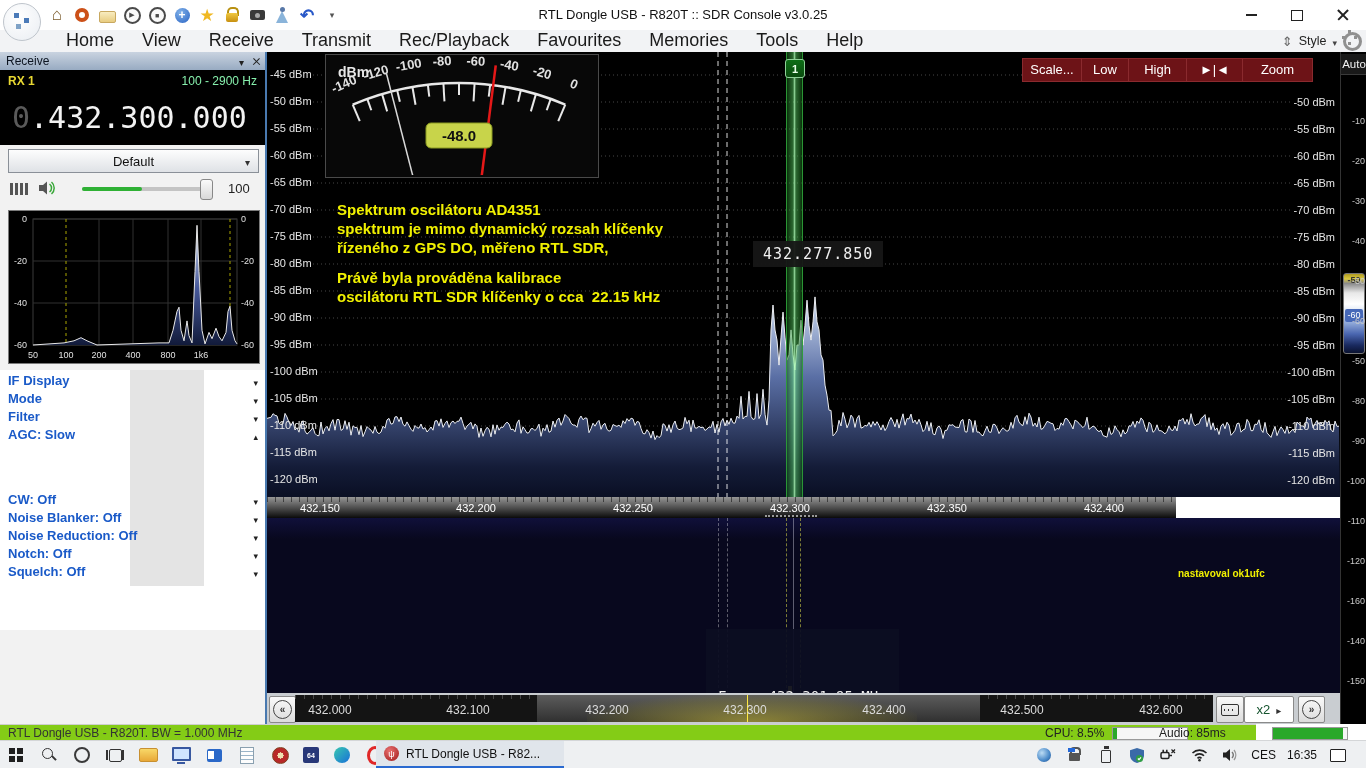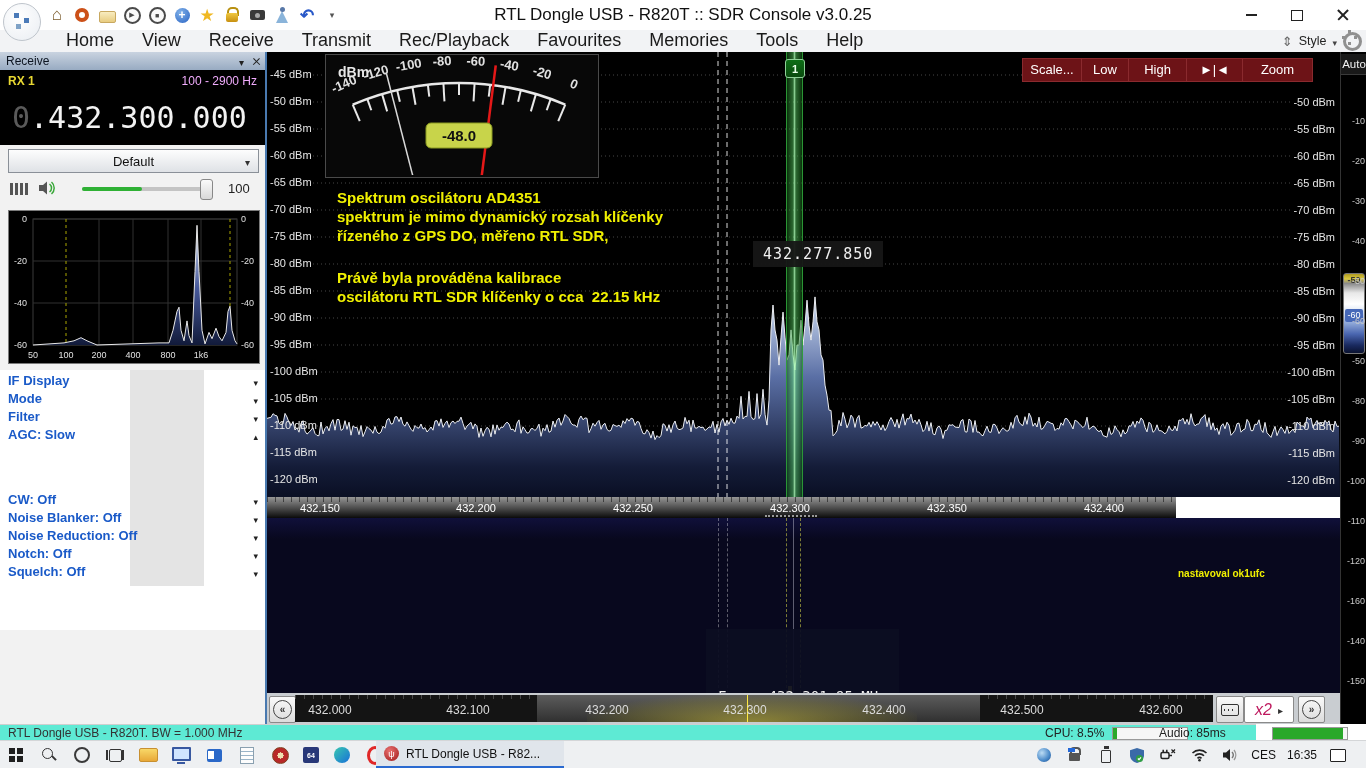--- a/index.html
+++ b/index.html
@@ -1,20 +1,20 @@
 <!DOCTYPE html>
 <html><head>
 <meta charset="utf-8">
 <style>
   html,body{margin:0;padding:0;background:#444;}
   #stage{position:relative;width:1366px;height:768px;background:#fff;overflow:hidden;
          font-family:"Liberation Sans",sans-serif;font-size:13px;color:#111;}
   
   .titlebar{position:absolute;left:0;top:0;width:1366px;height:30px;background:#fff;}
-  .win-title{position:absolute;left:0;top:0;width:100%;text-align:center;line-height:30px;font-size:17px;color:#111;}
+  .win-title{position:absolute;left:0;top:0;width:100%;text-align:center;line-height:30px;font-size:13px;color:#111;}
   .app-button{position:absolute;left:3px;top:3px;width:36px;height:36px;border-radius:50%;
     border:1px solid #bfc5cc;background:radial-gradient(circle at 40% 35%,#fff,#e9edf2);z-index:30;}
   .app-glyph{position:absolute;left:10px;top:9px;width:5px;height:5px;background:#4a7ab8;
     box-shadow:10px 5px 0 #4a7ab8,2px 11px 0 #7fa2c6;}
   .qat{position:absolute;left:48px;top:6px;display:flex;gap:7px;align-items:center;z-index:31;}
   .i{width:18px;height:18px;display:flex;align-items:center;justify-content:center;position:relative;font-size:14px;}
   .home-icon::before{content:"⌂";font-size:17px;color:#7a5a2a;}
   .lifebuoy-icon::before{content:"";width:6px;height:6px;border:4px solid #cc5018;border-radius:50%;background:#fff;}
   .folder-icon::before{content:"";width:15px;height:10px;background:linear-gradient(#f8ecc0,#e8cc80);
      border:1px solid #c8a860;border-radius:2px;margin-top:3px;}
@@ -60,21 +60,21 @@
   .panel-header{position:absolute;left:0;top:0;width:265px;height:18px;
      background:linear-gradient(#c9d3e0,#98abc2);display:flex;align-items:center;}
   .panel-header .ph-title{padding-left:6px;font-size:12px;color:#0c1420;}
   .ph-icons{position:absolute;right:4px;top:0;height:18px;display:flex;align-items:center;gap:8px;}
   .ph-drop::before{content:"▾";font-size:10px;color:#222;}
   .ph-close{width:9px;height:9px;position:relative;}
   .ph-close::before,.ph-close::after{content:"";position:absolute;left:0;top:4px;width:9px;height:1.4px;background:#222;}
   .ph-close::before{transform:rotate(45deg);} .ph-close::after{transform:rotate(-45deg);}
   .freq-display{position:absolute;left:0;top:18px;width:265px;height:75px;background:#000;}
   .fd-rx{position:absolute;left:8px;top:4px;color:#e8d832;font-size:12px;font-weight:bold;}
-  .fd-range{position:absolute;right:8px;top:4px;color:#f0abfc;font-size:12px;text-align:right;}
+  .fd-range{position:absolute;right:8px;top:4px;color:#86efac;font-size:12px;text-align:right;}
   .fd-digits{position:absolute;left:12px;top:30px;font-family:"DejaVu Sans Mono",monospace;font-size:30px;color:#f2f2f2;white-space:nowrap;}
   .fd-dim{color:#5a5a5a;}
   .profile-row{position:absolute;left:8px;top:97px;width:249px;height:22px;
      background:linear-gradient(#fdfdfd,#dfe2e6);border:1px solid #8a9098;display:flex;align-items:center;justify-content:center;}
   .profile-row .drop{position:absolute;right:8px;}
   .drop::before{content:"▾";font-size:10px;color:#333;}
   .volume-row{position:absolute;left:0;top:124px;width:265px;height:26px;}
   .bars-icon{position:absolute;left:10px;top:7px;width:3px;height:12px;background:#555;
      box-shadow:5px -0px 0 #555,10px 0 0 #555,15px 0 0 #555;clip-path:none;}
   .speaker-wrap{position:absolute;left:38px;top:4px;}
@@ -145,34 +145,34 @@
   .sc-line{position:absolute;left:452px;top:0;width:1px;height:27px;background:#ffe840;}
   .sclab{position:absolute;top:8px;width:70px;text-align:center;color:#dcdcdc;font-size:12px;}
   .sc-strip::before{content:"";position:absolute;left:0;top:0;width:100%;height:4px;
      background:repeating-linear-gradient(90deg,rgba(255,255,255,.22) 0 1px,transparent 1px 9px);}
   .kb-btn{position:absolute;left:949px;top:3px;width:26px;height:25px;background:linear-gradient(#fafafa,#dcdcdc);
      border:1px solid #8a8a8a;border-radius:2px;display:flex;align-items:center;justify-content:center;}
   .kb-glyph{width:16px;height:10px;border:1.5px solid #333;border-radius:2px;
      background:repeating-linear-gradient(90deg,#333 0 1px,transparent 1px 4px) center/12px 2px no-repeat;}
   .x2-btn{position:absolute;left:977px;top:3px;width:48px;height:25px;background:#fff;border:1px solid #8a8a8a;
      border-radius:2px;display:flex;align-items:center;justify-content:center;gap:6px;}
-  .x2-label{font-style:italic;font-size:16px;color:#be185d;}
+  .x2-label{font-size:13px;color:#14532d;}
   .x2-arrow::before{content:"▸";font-size:10px;color:#333;}
   
   .auto-panel{position:absolute;left:1340px;top:52px;width:26px;height:672px;background:#000;border-left:1px solid #333;}
   .auto-header{position:absolute;left:0;top:2px;width:26px;height:20px;background:#191919;color:#f0f0f0;
      font-size:11.5px;text-align:center;line-height:20px;border-bottom:1px solid #3a3a3a;}
   .atick{position:absolute;right:2px;width:22px;text-align:right;color:#c8c8c8;font-size:9px;}
   .auto-slider{position:absolute;left:2px;top:221px;width:20px;height:79px;border:1px solid #777;border-radius:3px;
      background:linear-gradient(#b09a20 0%,#d8c840 6%,#8a8a8a 12%,#e8e8e8 24%,#ffffff 38%,#dce6f4 48%,#8fa8d8 62%,#4a66b0 76%,#1a2a60 90%,#0a1230 100%);}
   .as-top{position:absolute;left:0;top:1px;width:20px;text-align:center;font-size:9px;color:#333;font-weight:bold;}
   .as-mid{position:absolute;left:1px;top:35px;width:18px;height:13px;background:#4668b8;border-radius:2px;
      color:#fff;font-size:9px;text-align:center;line-height:13px;}
   
-  .status-bar{position:absolute;left:0;top:724px;width:1256px;height:16px;background:#5eead4;border-top:1px solid #cfcfcf;}
+  .status-bar{position:absolute;left:0;top:724px;width:1256px;height:16px;background:#84cc16;border-top:1px solid #cfcfcf;}
   .st-left{position:absolute;left:8px;top:1px;font-size:12px;color:#333;}
   .st-cpu{position:absolute;left:1045px;top:1px;font-size:12px;color:#222;}
   .st-cpubar{position:absolute;left:1112px;top:2px;width:74px;height:11px;background:#f6f6f6;border:1px solid #9a9a9a;}
   .st-cpufill{position:absolute;left:0;top:0;width:4px;height:11px;background:#2aa82a;}
   .st-audio{position:absolute;left:1159px;top:1px;font-size:12px;color:#222;}
   .st-audiobar{position:absolute;left:1272px;top:2px;width:74px;height:11px;background:#f6f6f6;border:1px solid #9a9a9a;}
   .st-audiofill{position:absolute;left:0;top:0;width:70px;height:11px;background:#2aa82a;}
   
   .taskbar{position:absolute;left:0;top:740px;width:1366px;height:28px;background:#eef0f2;border-top:1px solid #d4d6d8;}
   .tb-icons{position:absolute;left:6px;top:0;height:28px;display:flex;align-items:center;gap:13px;}
@@ -453,21 +453,21 @@
           <text x="182.6457357374128" y="14.281080565022819" text-anchor="middle" font-size="13" font-weight="600" fill="#e0e0e0" transform="rotate(9.857142857142861 182.6457357374128 14.281080565022819)">-40</text>
           <text x="215.01774156552995" y="21.83981221517348" text-anchor="middle" font-size="13" font-weight="600" fill="#e0e0e0" transform="rotate(16.428571428571423 215.01774156552995 21.83981221517348)">-20</text>
           <text x="246.3120272618894" y="33.053592498792284" text-anchor="middle" font-size="13" font-weight="600" fill="#e0e0e0" transform="rotate(23 246.3120272618894 33.053592498792284)">0</text>
           <line x1="133" y1="300" x2="60.10051768976459" y2="17.2462812288764" stroke="#d8d8d8" stroke-width="1.5"></line>
           <line x1="133" y1="300" x2="169.74176178976654" y2="10.32079304757815" stroke="#e41818" stroke-width="2.5"></line>
           <rect x="100" y="68" width="66" height="25" rx="5" fill="#c8d44a" stroke="#8a9a20"></rect>
           <text x="133" y="86" text-anchor="middle" font-size="15" font-weight="bold" fill="#111">-48.0</text>
           <text x="12" y="22" font-size="14" font-weight="bold" fill="#e8e8e8">dBm</text>
         </svg>
     </div>
-    <div class="anno" id="anno1" style="left:70px;top:136px;"><div>Spektrum oscilátoru AD4351</div><div>spektrum je mimo dynamický rozsah klíčenky</div><div>řízeného z GPS DO, měřeno RTL SDR,</div></div>
+    <div class="anno" id="anno1" style="left:70px;top:148px;"><div>Spektrum oscilátoru AD4351</div><div>spektrum je mimo dynamický rozsah klíčenky</div><div>řízeného z GPS DO, měřeno RTL SDR,</div></div>
     <div class="anno" id="anno2" style="left:70px;top:216px;"><div>Právě byla prováděna kalibrace</div><div>oscilátoru RTL SDR klíčenky o cca  22.15 kHz</div></div>
     <div class="sbtn-strip" id="specbtns">
         <div class="sbtn" style="width: 58px;">Scale...</div>
         <div class="sbtn" style="width: 46px;">Low</div>
         <div class="sbtn" style="width: 57px;">High</div>
         <div class="sbtn" style="width: 55px;">►|◄</div>
         <div class="sbtn" style="width: 69px;">Zoom</div>
       </div>
     <div class="green-band"></div>
     <div class="marker-badge">1</div>

